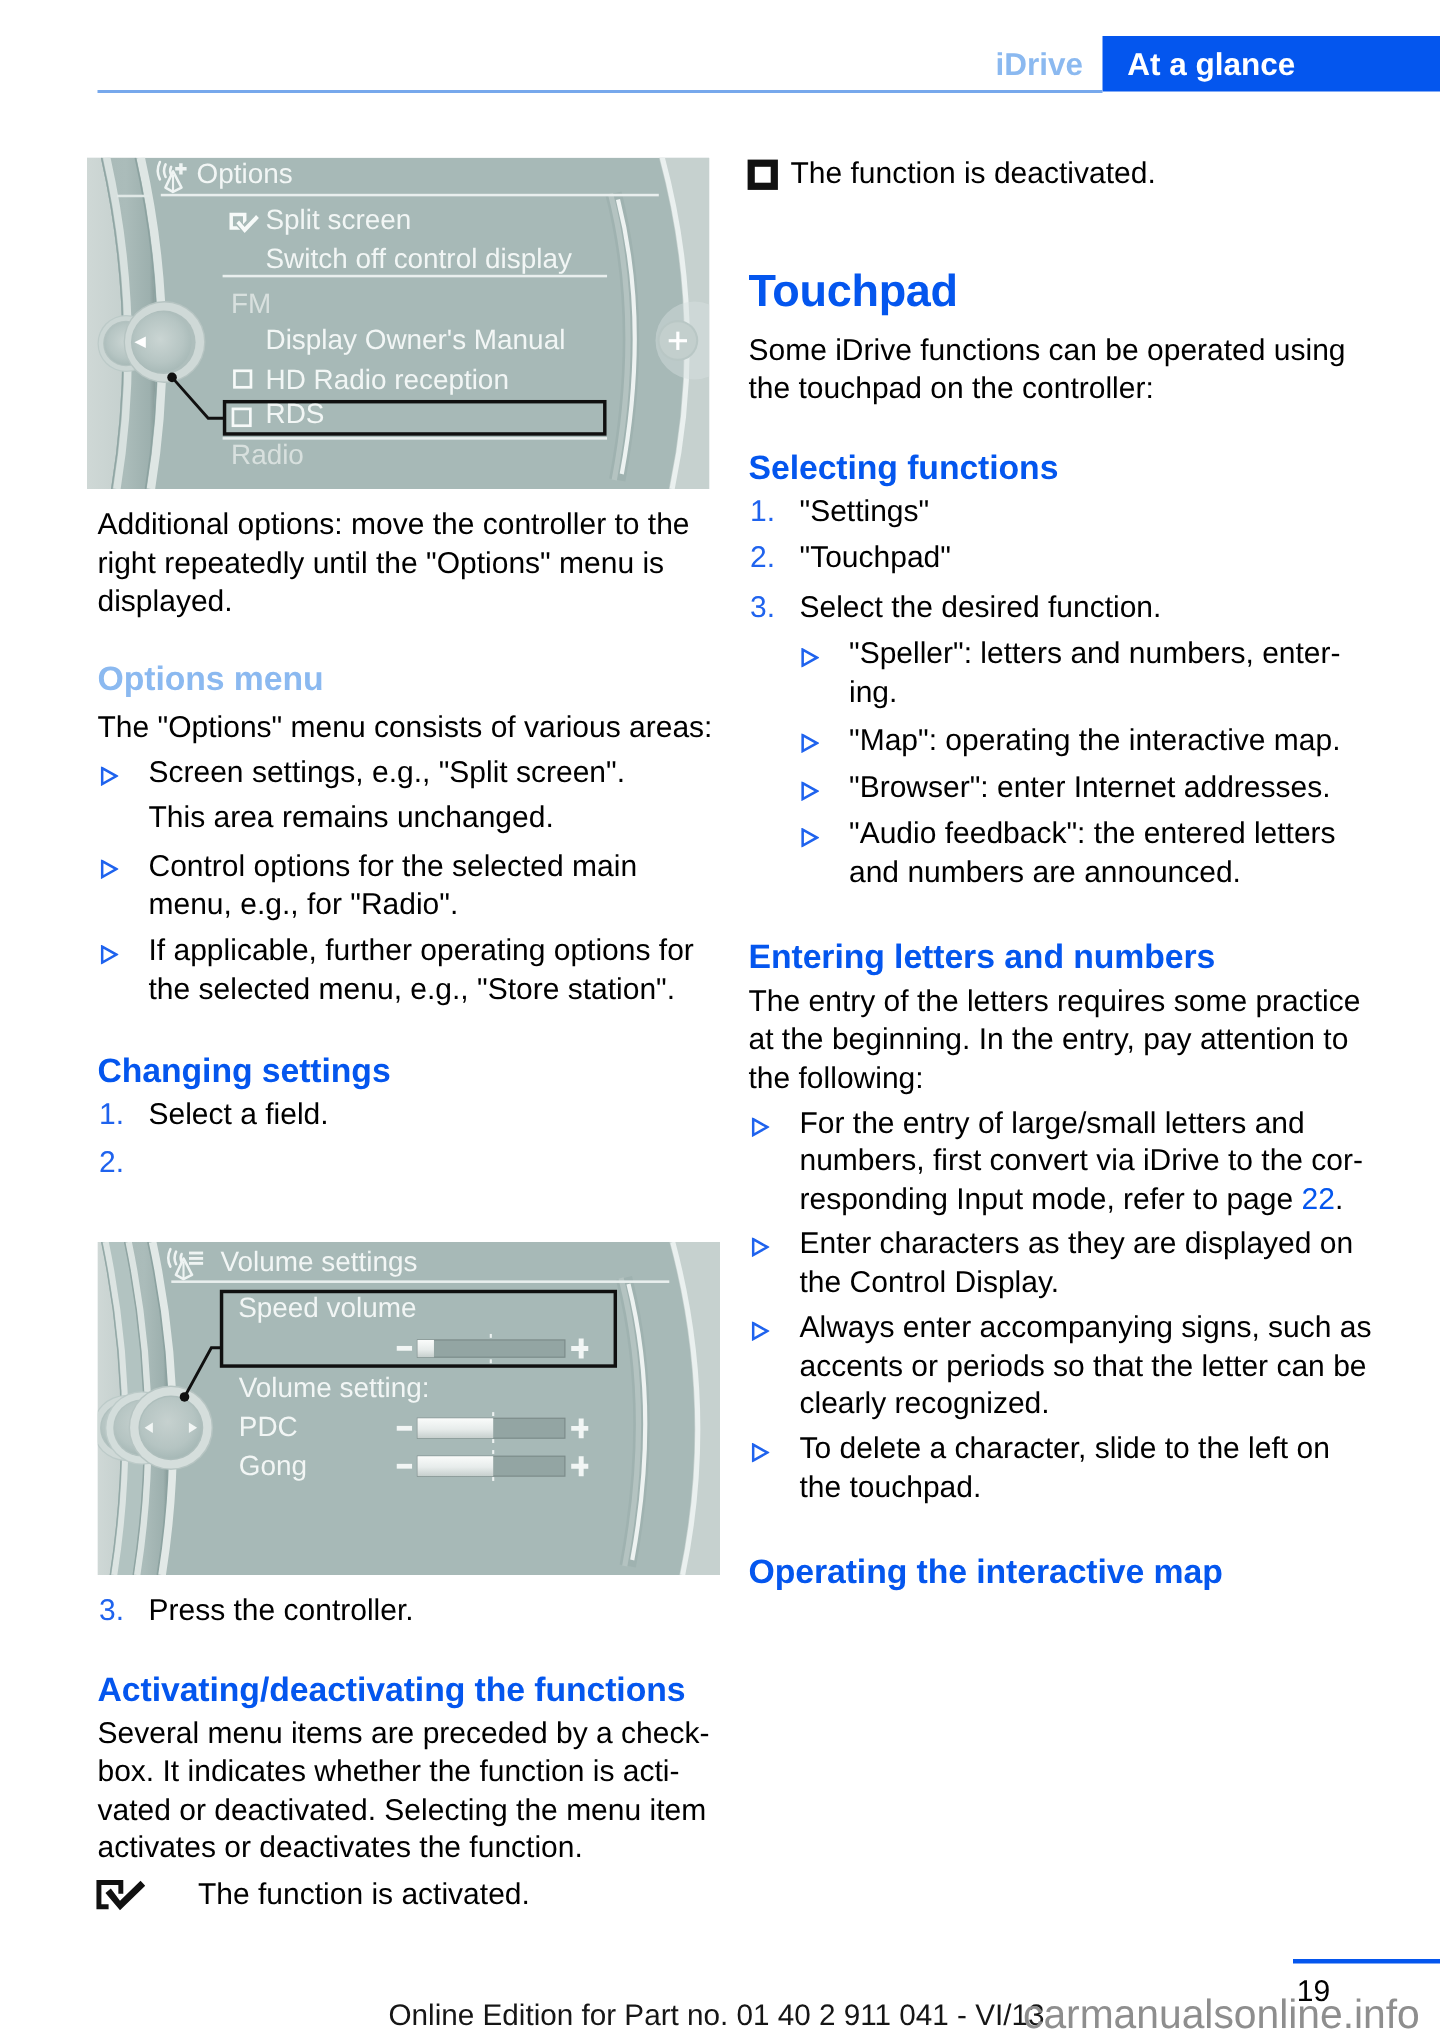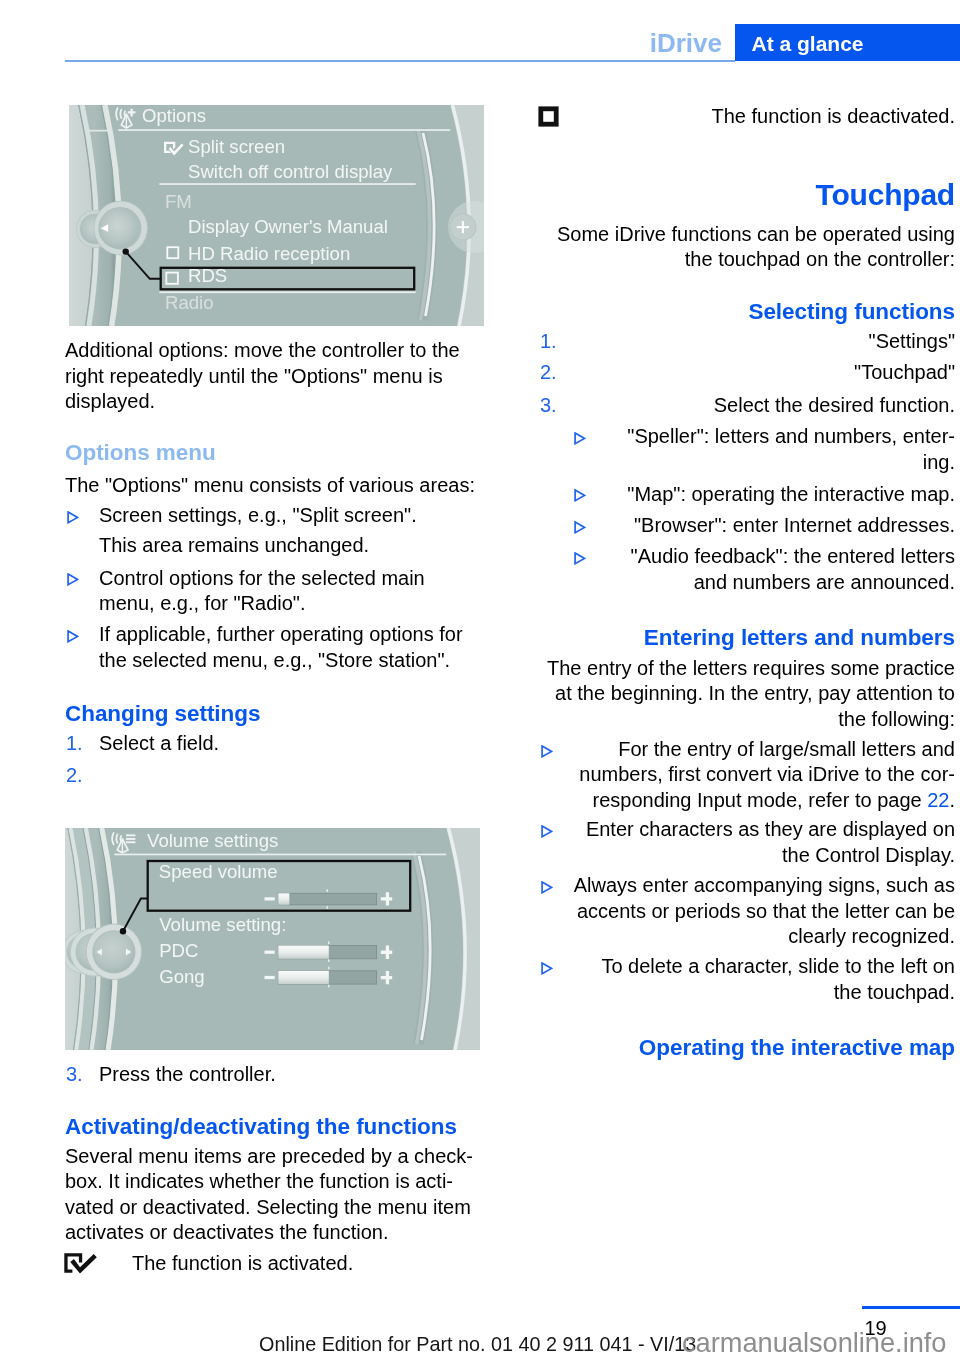--- a/index.html
+++ b/index.html
@@ -4,35 +4,35 @@
 <style>
   html,body{margin:0;padding:0;background:#fff;}
   body{width:960px;height:1362px;font-family:"Liberation Sans",sans-serif;
        position:relative;overflow:hidden;color:#000;}
   .pg{position:absolute;left:0;top:0;width:960px;height:1362px;}
 
   
   #hdr-bar{position:absolute;left:735px;top:24.2px;width:225px;height:37px;background:#0456EE;}
   #hdr-chapter{position:absolute;left:751.5px;top:32.5px;font-size:21px;font-weight:bold;color:#fff;
                line-height:21px;letter-spacing:0;}
-  #hdr-section{position:absolute;left:600px;top:32.5px;width:122px;text-align:right;font-size:26px;
+  #hdr-section{position:absolute;left:600px;top:32.5px;width:122px;text-align:right;font-size:21px;
                font-weight:bold;color:#8BB9F0;line-height:21px;}
   #hdr-rule{position:absolute;left:65.2px;top:60.2px;width:669.8px;height:2px;background:#77A8EC;}
 
   
   #ftr-rule{position:absolute;left:861.9px;top:1306px;width:98.1px;height:3.2px;background:#0456EE;}
   #ftr-page{position:absolute;left:864.5px;top:1318px;font-size:20px;line-height:20px;color:#000;}
   #ftr-edition{position:absolute;left:259px;top:1335px;font-size:19.8px;line-height:19.8px;color:#161616;white-space:nowrap;}
   #watermark{position:absolute;left:682px;top:1328.5px;font-size:27.2px;line-height:27.2px;color:#8E8E8E;white-space:nowrap;}
 
   
   .col{position:absolute;hyphens:manual;font-size:20px;line-height:25.4px;color:#000;width:416px;
        top:0;height:1362px;}
   #colL{left:65px;}
-  #colR{left:539px;text-align:right;}
+  #colR{left:499px;}
   .blk{position:absolute;left:0;width:416px;margin:0;box-sizing:border-box;}
 
   p{margin:0;}
   .h{font-size:22.5px;font-weight:bold;color:#0456EE;margin:0;line-height:25.4px;
      letter-spacing:-0.05px;}
   .h.light{color:#8BB9F0;}
   .h1{font-size:30px;font-weight:bold;color:#0456EE;margin:0;line-height:34px;
       letter-spacing:-0.2px;}
 
   
@@ -42,21 +42,21 @@
   .cont{padding-left:34px;}
   .sub{left:33px;width:383px;}
 
   
   .legend{padding-left:67px;}
   .legend.off{padding-left:28px;}
   .legend svg.cb{position:absolute;left:-1px;top:2px;}
 
   
   .fig{position:absolute;width:415px;overflow:hidden;}
-  #fig1{left:69px;top:105px;height:221px;}
+  #fig1{left:58px;top:105px;height:221px;}
   #fig2{left:65px;top:828px;height:222px;}
   .fig svg{display:block;}
   .blue{color:#0456EE;}
 </style>
 </head>
 <body>
 
 <div class="pg">
 
   <div id="hdr-section">iDrive</div>

